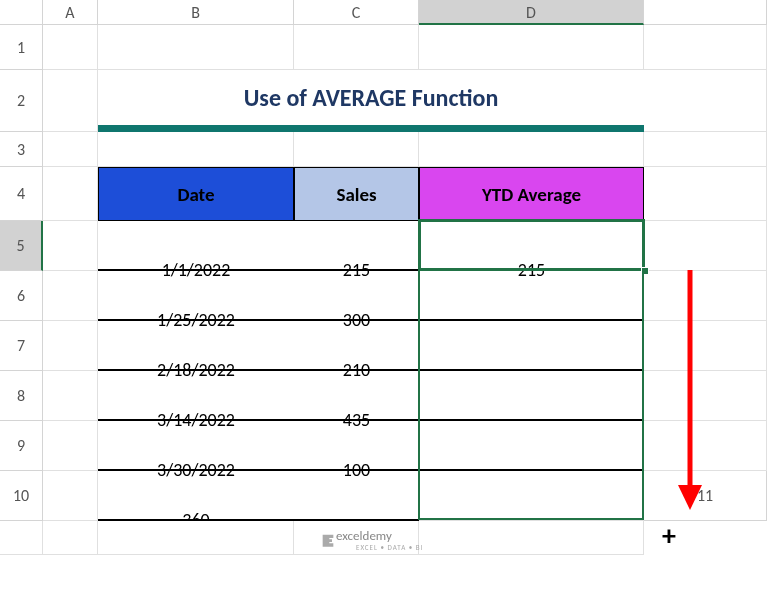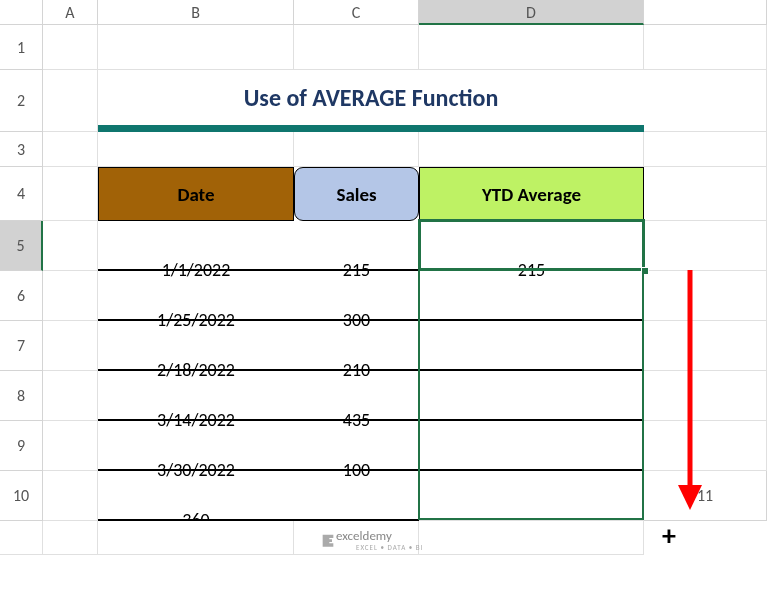--- a/index.html
+++ b/index.html
@@ -71,28 +71,27 @@
     }
     .table-header {
       border: 1px solid #000;
       font-weight: bold;
       font-size: 19px;
       display: flex;
       align-items: center;
       justify-content: center;
     }
     .th-date {
-      background: #a16207;
+      background: #1d4ed8;
     }
     .th-sales {
       background: #b4c6e7;
-      border-radius: 9px;
     }
     .th-ytd {
-      background: #bef264;
+      background: #d946ef;
     }
     .data-cell {
       border: 1px solid #000;
       font-size: 18px;
       display: flex;
       align-items: center;
       justify-content: center;
       background: #fdba74;
       margin-top: 48px;
     }

